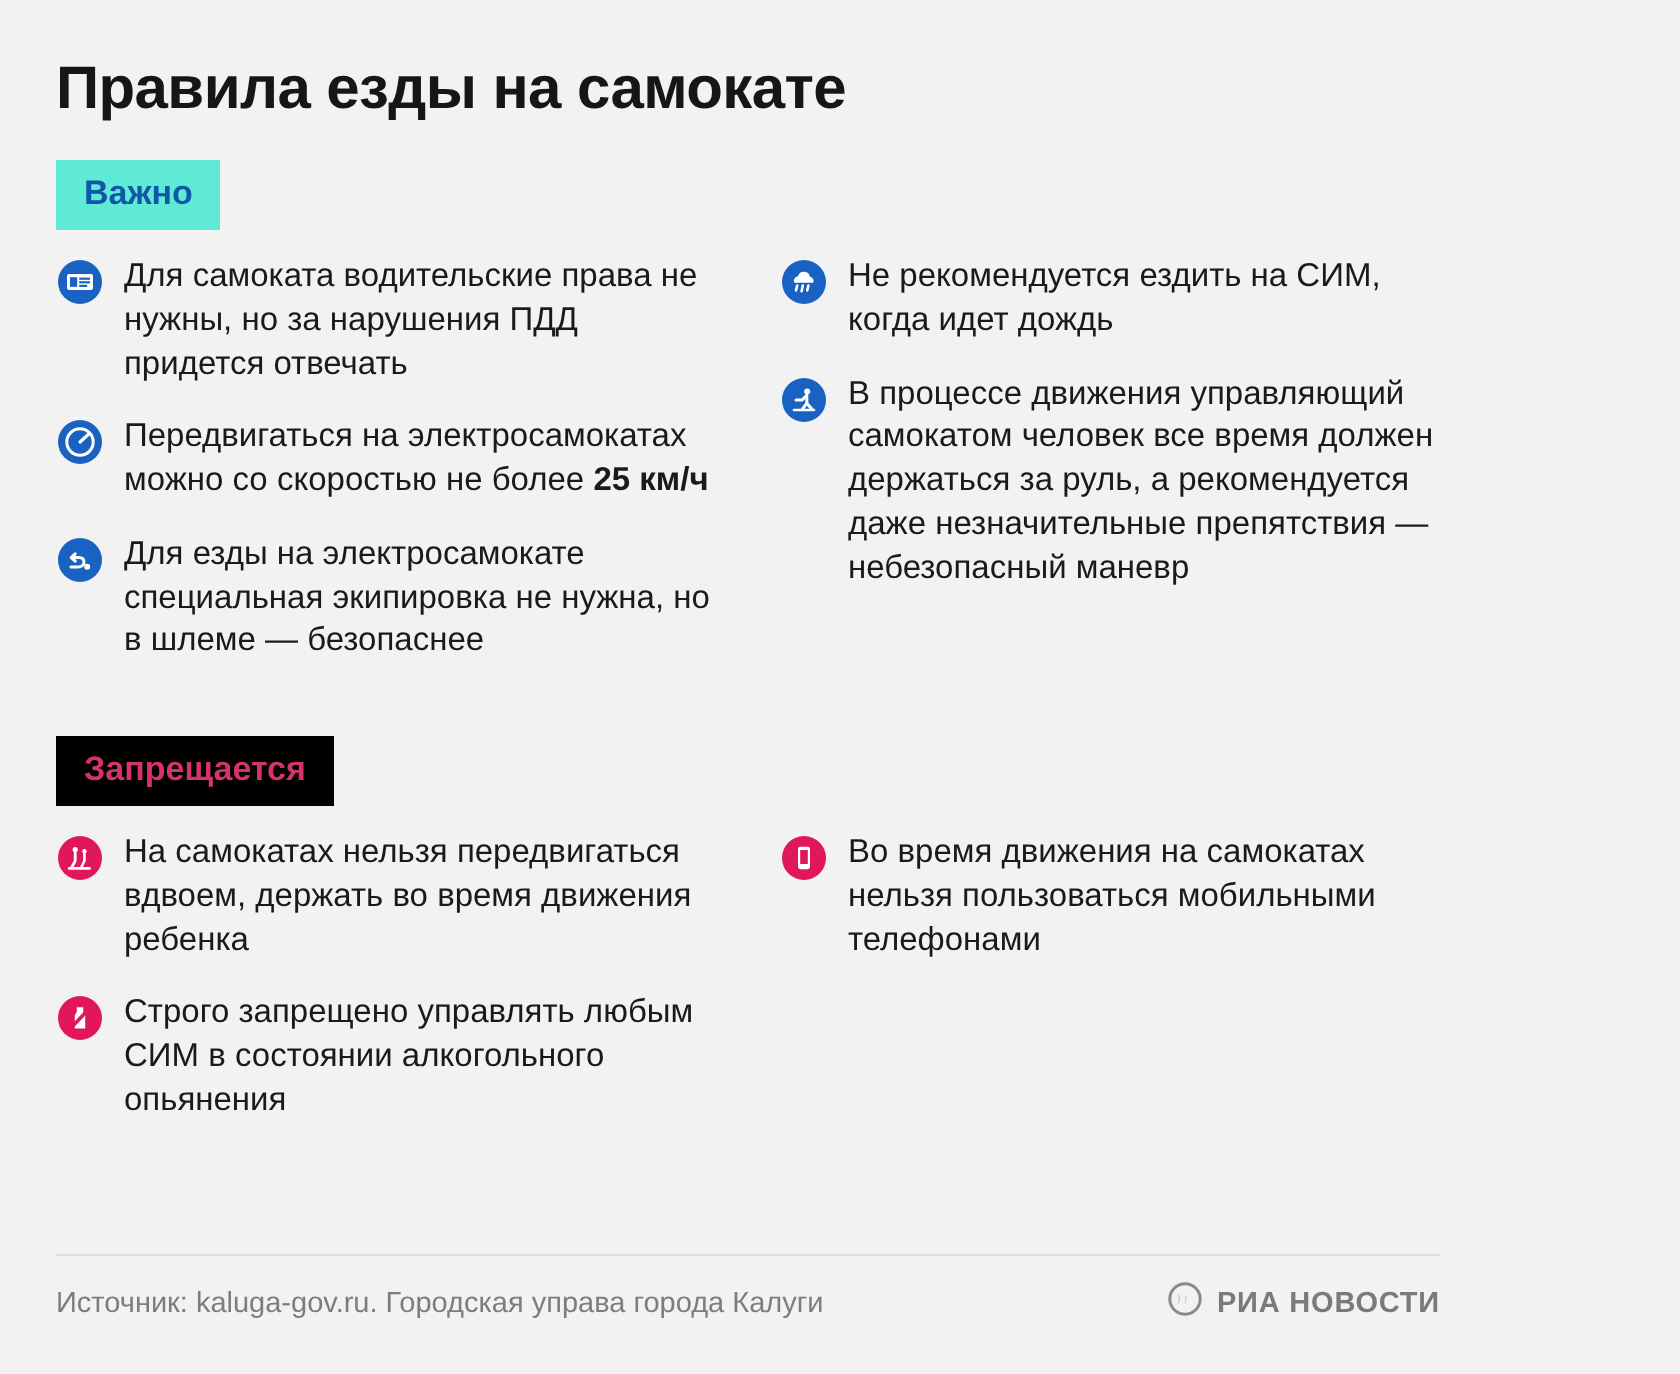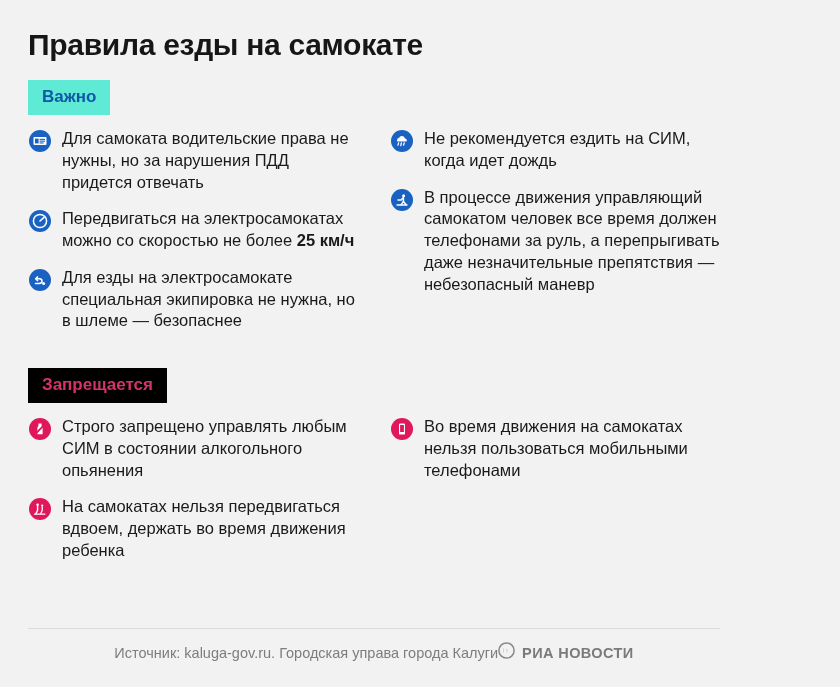--- a/index.html
+++ b/index.html
@@ -75,21 +75,21 @@
   .block-forbidden { margin-top: 22px; }
   .footer {
     position: absolute;
     left: 28px;
     right: 28px;
     bottom: 24px;
     border-top: 1px solid #dcdcdc;
     padding-top: 13px;
     display: flex;
     align-items: center;
-    justify-content: center;
+    justify-content: space-between;
   }
   .source {
     font-size: 14.5px;
     color: #7d7d7d;
   }
   .brand {
     display: flex;
     align-items: center;
     gap: 7px;
   }
@@ -171,56 +171,56 @@
           <span class="icon-wrap">
             <svg width="24" height="24" viewBox="0 0 24 24">
               <circle cx="12" cy="12" r="11" fill="#1a62c2"></circle>
               <circle cx="13.6" cy="7.8" r="1.5" fill="#ffffff"></circle>
               <path d="M13.4 9.6 L11 12 L8 12" fill="none" stroke="#ffffff" stroke-width="1.5" stroke-linecap="round"></path>
               <path d="M13.4 9.8 L13.4 13.6 L11.2 16.6" fill="none" stroke="#ffffff" stroke-width="1.5" stroke-linecap="round"></path>
               <path d="M13.4 13.6 L16 16.6" fill="none" stroke="#ffffff" stroke-width="1.5" stroke-linecap="round"></path>
               <line x1="7" y1="17" x2="17" y2="17" stroke="#ffffff" stroke-width="1.3" stroke-linecap="round"></line>
             </svg>
           </span>
-          <span class="item-text">В процессе движения управляющий самокатом человек все время должен телефонами за руль, а перепрыгивать даже незначительные препятствия — небезопасный маневр</span>
+          <span class="item-text">В процессе движения управляющий самокатом человек все время должен держаться за руль, а рекомендуется даже незначительные препятствия — небезопасный маневр</span>
         </div>
 
       </div>
     </div>
   </div>
 
   <div class="block-forbidden">
     <div class="section-tag tag-forbidden">Запрещается</div>
 
     <div class="columns">
       <div class="col">
-
-        <div class="item">
-          <span class="icon-wrap">
-            <svg width="24" height="24" viewBox="0 0 24 24">
-              <circle cx="12" cy="12" r="11" fill="#e0175a"></circle>
-              <path d="M10.4 6.6 L13.6 6.6 L13.6 9 L14.6 10.6 L14.6 17.2 L9.4 17.2 L9.4 10.6 L10.4 9 Z" fill="#ffffff"></path>
-              <line x1="6.8" y1="17.6" x2="17.2" y2="6.8" stroke="#e0175a" stroke-width="1.8"></line>
-            </svg>
-          </span>
-          <span class="item-text">Строго запрещено управлять любым СИМ в состоянии алкогольного опьянения</span>
-        </div>
 
         <div class="item">
           <span class="icon-wrap">
             <svg width="24" height="24" viewBox="0 0 24 24">
               <circle cx="12" cy="12" r="11" fill="#e0175a"></circle>
               <circle cx="9.6" cy="7.8" r="1.3" fill="#ffffff"></circle>
               <circle cx="14.2" cy="8.6" r="1.1" fill="#ffffff"></circle>
               <path d="M9.6 9.4 L9.6 13.4 L7.8 16.8" fill="none" stroke="#ffffff" stroke-width="1.4" stroke-linecap="round"></path>
               <path d="M14.2 10 L14.2 13.4 L12.8 16.4" fill="none" stroke="#ffffff" stroke-width="1.3" stroke-linecap="round"></path>
               <line x1="6.6" y1="17.2" x2="16.8" y2="17.2" stroke="#ffffff" stroke-width="1.3" stroke-linecap="round"></line>
             </svg>
           </span>
           <span class="item-text">На самокатах нельзя передвигаться вдвоем, держать во время движения ребенка</span>
+        </div>
+
+        <div class="item">
+          <span class="icon-wrap">
+            <svg width="24" height="24" viewBox="0 0 24 24">
+              <circle cx="12" cy="12" r="11" fill="#e0175a"></circle>
+              <path d="M10.4 6.6 L13.6 6.6 L13.6 9 L14.6 10.6 L14.6 17.2 L9.4 17.2 L9.4 10.6 L10.4 9 Z" fill="#ffffff"></path>
+              <line x1="6.8" y1="17.6" x2="17.2" y2="6.8" stroke="#e0175a" stroke-width="1.8"></line>
+            </svg>
+          </span>
+          <span class="item-text">Строго запрещено управлять любым СИМ в состоянии алкогольного опьянения</span>
         </div>
 
       </div>
 
       <div class="col">
 
         <div class="item">
           <span class="icon-wrap">
             <svg width="24" height="24" viewBox="0 0 24 24">
               <circle cx="12" cy="12" r="11" fill="#e0175a"></circle>

